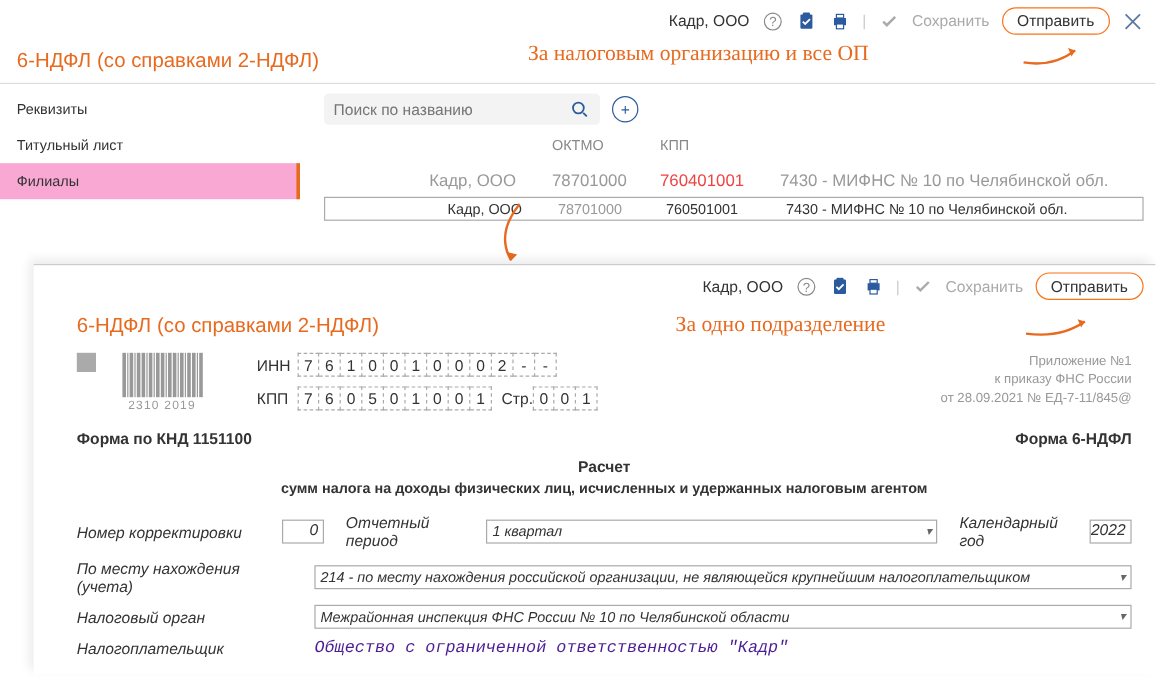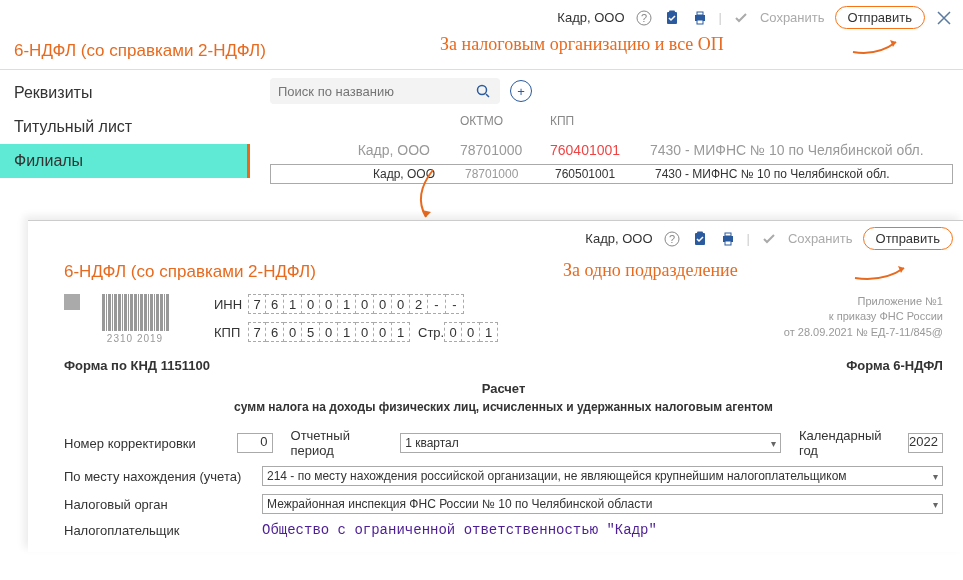--- a/index.html
+++ b/index.html
@@ -47,26 +47,26 @@
   }
   .annot1 { position: absolute; top: 34px; left: 440px; }
   .arrow { position: absolute; pointer-events: none; }
   .main-row { display: flex; }
   .sidebar {
     width: 250px;
     padding-top: 6px;
   }
   .sidebar-item {
     padding: 8px 14px;
-    font-size: 16px;
+    font-size: 12px;
     color: #333;
     cursor: pointer;
   }
   .sidebar-item.active {
-    background: #5eead4;
+    background: #f9a8d4;
     border-right: 3px solid #e76a1f;
   }
   .content { flex: 1; padding: 8px 10px 0 20px; }
   .search-row { display: flex; align-items: center; gap: 10px; margin-bottom: 10px; }
   .search-box {
     display: flex; align-items: center;
     background: #f3f3f3;
     border-radius: 4px;
     padding: 4px 8px;
     width: 230px;
@@ -130,21 +130,21 @@
     display: flex; align-items: center; justify-content: center;
     font-size: 13px; border-left: none;
   }
   .cell:first-child { border-left: 1px dashed #aaa; }
   .right-info { margin-left: auto; text-align: right; color: #999; font-size: 11px; line-height: 1.4; }
 
   .form-titles { display: flex; justify-content: space-between; padding: 14px 20px 0 36px; font-weight: bold; }
   .form-center { text-align: center; font-weight: bold; padding: 8px 20px 4px 36px; }
   .form-sub { text-align: center; font-weight: bold; font-size: 12px; padding: 0 20px 10px 36px; }
 
-  .field-row { display: flex; align-items: center; padding: 4px 20px 4px 36px; gap: 18px; font-size: 13px; }
+  .field-row { display: flex; align-items: center; padding: 4px 20px 4px 36px; gap: 18px; font-size: 13px; font-style: italic; }
   .field-row .flabel { width: 180px; }
   .num-input { width: 40px; height: 20px; border: 1px solid #aaa; text-align: right; padding-right: 4px; }
   .sel {
     height: 20px; border: 1px solid #aaa; background: #fff;
     display: flex; align-items: center; justify-content: space-between;
     padding: 0 4px; font-size: 12px;
   }
   .sel .chev { color: #666; font-size: 10px; }
   .wide-sel { flex: 1; }
   .yr { width: 40px; }

